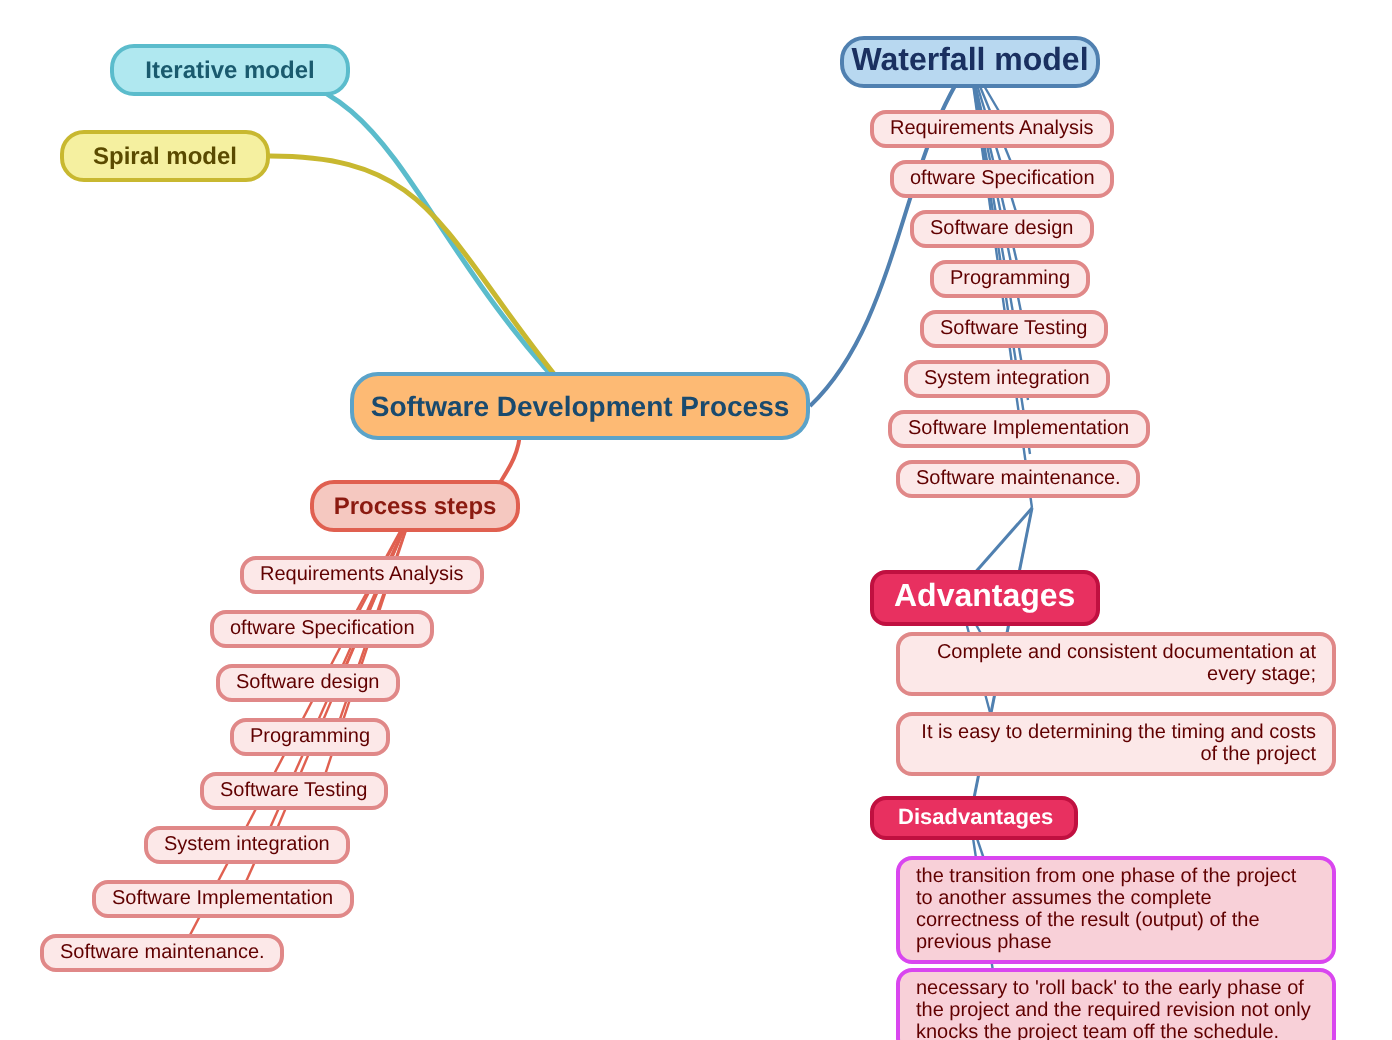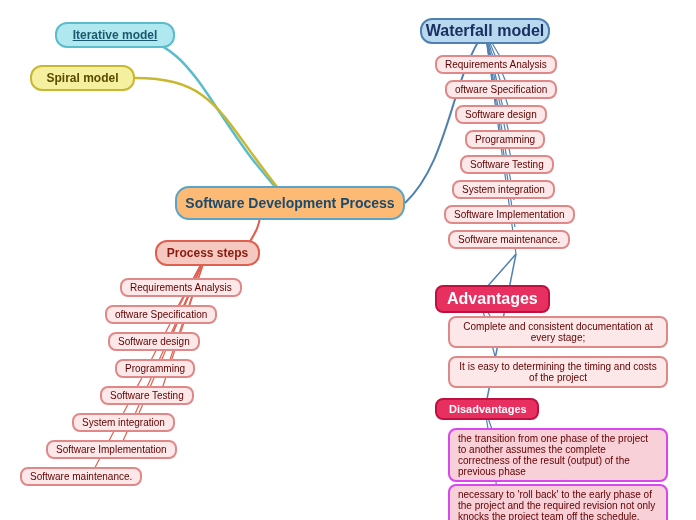--- a/index.html
+++ b/index.html
@@ -100,21 +100,21 @@
       padding-left: 12px;
     }
     .node-adv-item {
       background: #fce8e8;
       border: 2px solid #e08888;
       color: #600000;
       font-size: 10px;
       padding: 3px 8px;
       border-radius: 8px;
       white-space: normal;
-      text-align: center;
+      text-align: right;
       width: 200px;
     }
     .node-dis-item {
       background: #f8d0d8;
       border: 2px solid #d946ef;
       color: #600000;
       font-size: 10px;
       padding: 3px 8px;
       border-radius: 8px;
       white-space: normal;
@@ -156,21 +156,21 @@
   <line x1="516" y1="254" x2="479" y2="296" stroke="#5080b0" stroke-width="1.5"></line>
   <line x1="479" y1="296" x2="500" y2="334" stroke="#5080b0" stroke-width="1.2"></line>
   <line x1="479" y1="296" x2="500" y2="375" stroke="#5080b0" stroke-width="1.2"></line>
   <line x1="516" y1="254" x2="485" y2="409" stroke="#5080b0" stroke-width="1.5"></line>
   <line x1="485" y1="409" x2="500" y2="453" stroke="#5080b0" stroke-width="1.2"></line>
   <line x1="485" y1="409" x2="500" y2="509" stroke="#5080b0" stroke-width="1.2"></line>
 </svg>
 
 <div class="node node-main" style="left:175px; top:186px; width:230px; height:34px; display:flex; align-items:center; justify-content:center;">Software Development Process</div>
 
-<div class="node node-iterative" style="left:55px; top:22px; width:120px; height:26px; display:flex; align-items:center; justify-content:center;text-decoration:underline;">Iterative model</div>
+<div class="node node-iterative" style="left:55px; top:22px; width:120px; height:26px; display:flex; align-items:center; justify-content:center;">Iterative model</div>
 
 <div class="node node-spiral" style="left:30px; top:65px; width:105px; height:26px; display:flex; align-items:center; justify-content:center;">Spiral model</div>
 
 <div class="node node-waterfall" style="left:420px; top:18px; width:130px; height:26px; display:flex; align-items:center; justify-content:center;">Waterfall model</div>
 
 <div class="node node-process-steps" style="left:155px; top:240px; width:105px; height:26px; display:flex; align-items:center; justify-content:center;">Process steps</div>
 
 <div class="node node-wf-item" style="left:435px; top:55px;">Requirements Analysis</div>
 <div class="node node-wf-item" style="left:445px; top:80px;">oftware Specification</div>
 <div class="node node-wf-item" style="left:455px; top:105px;">Software design</div>

